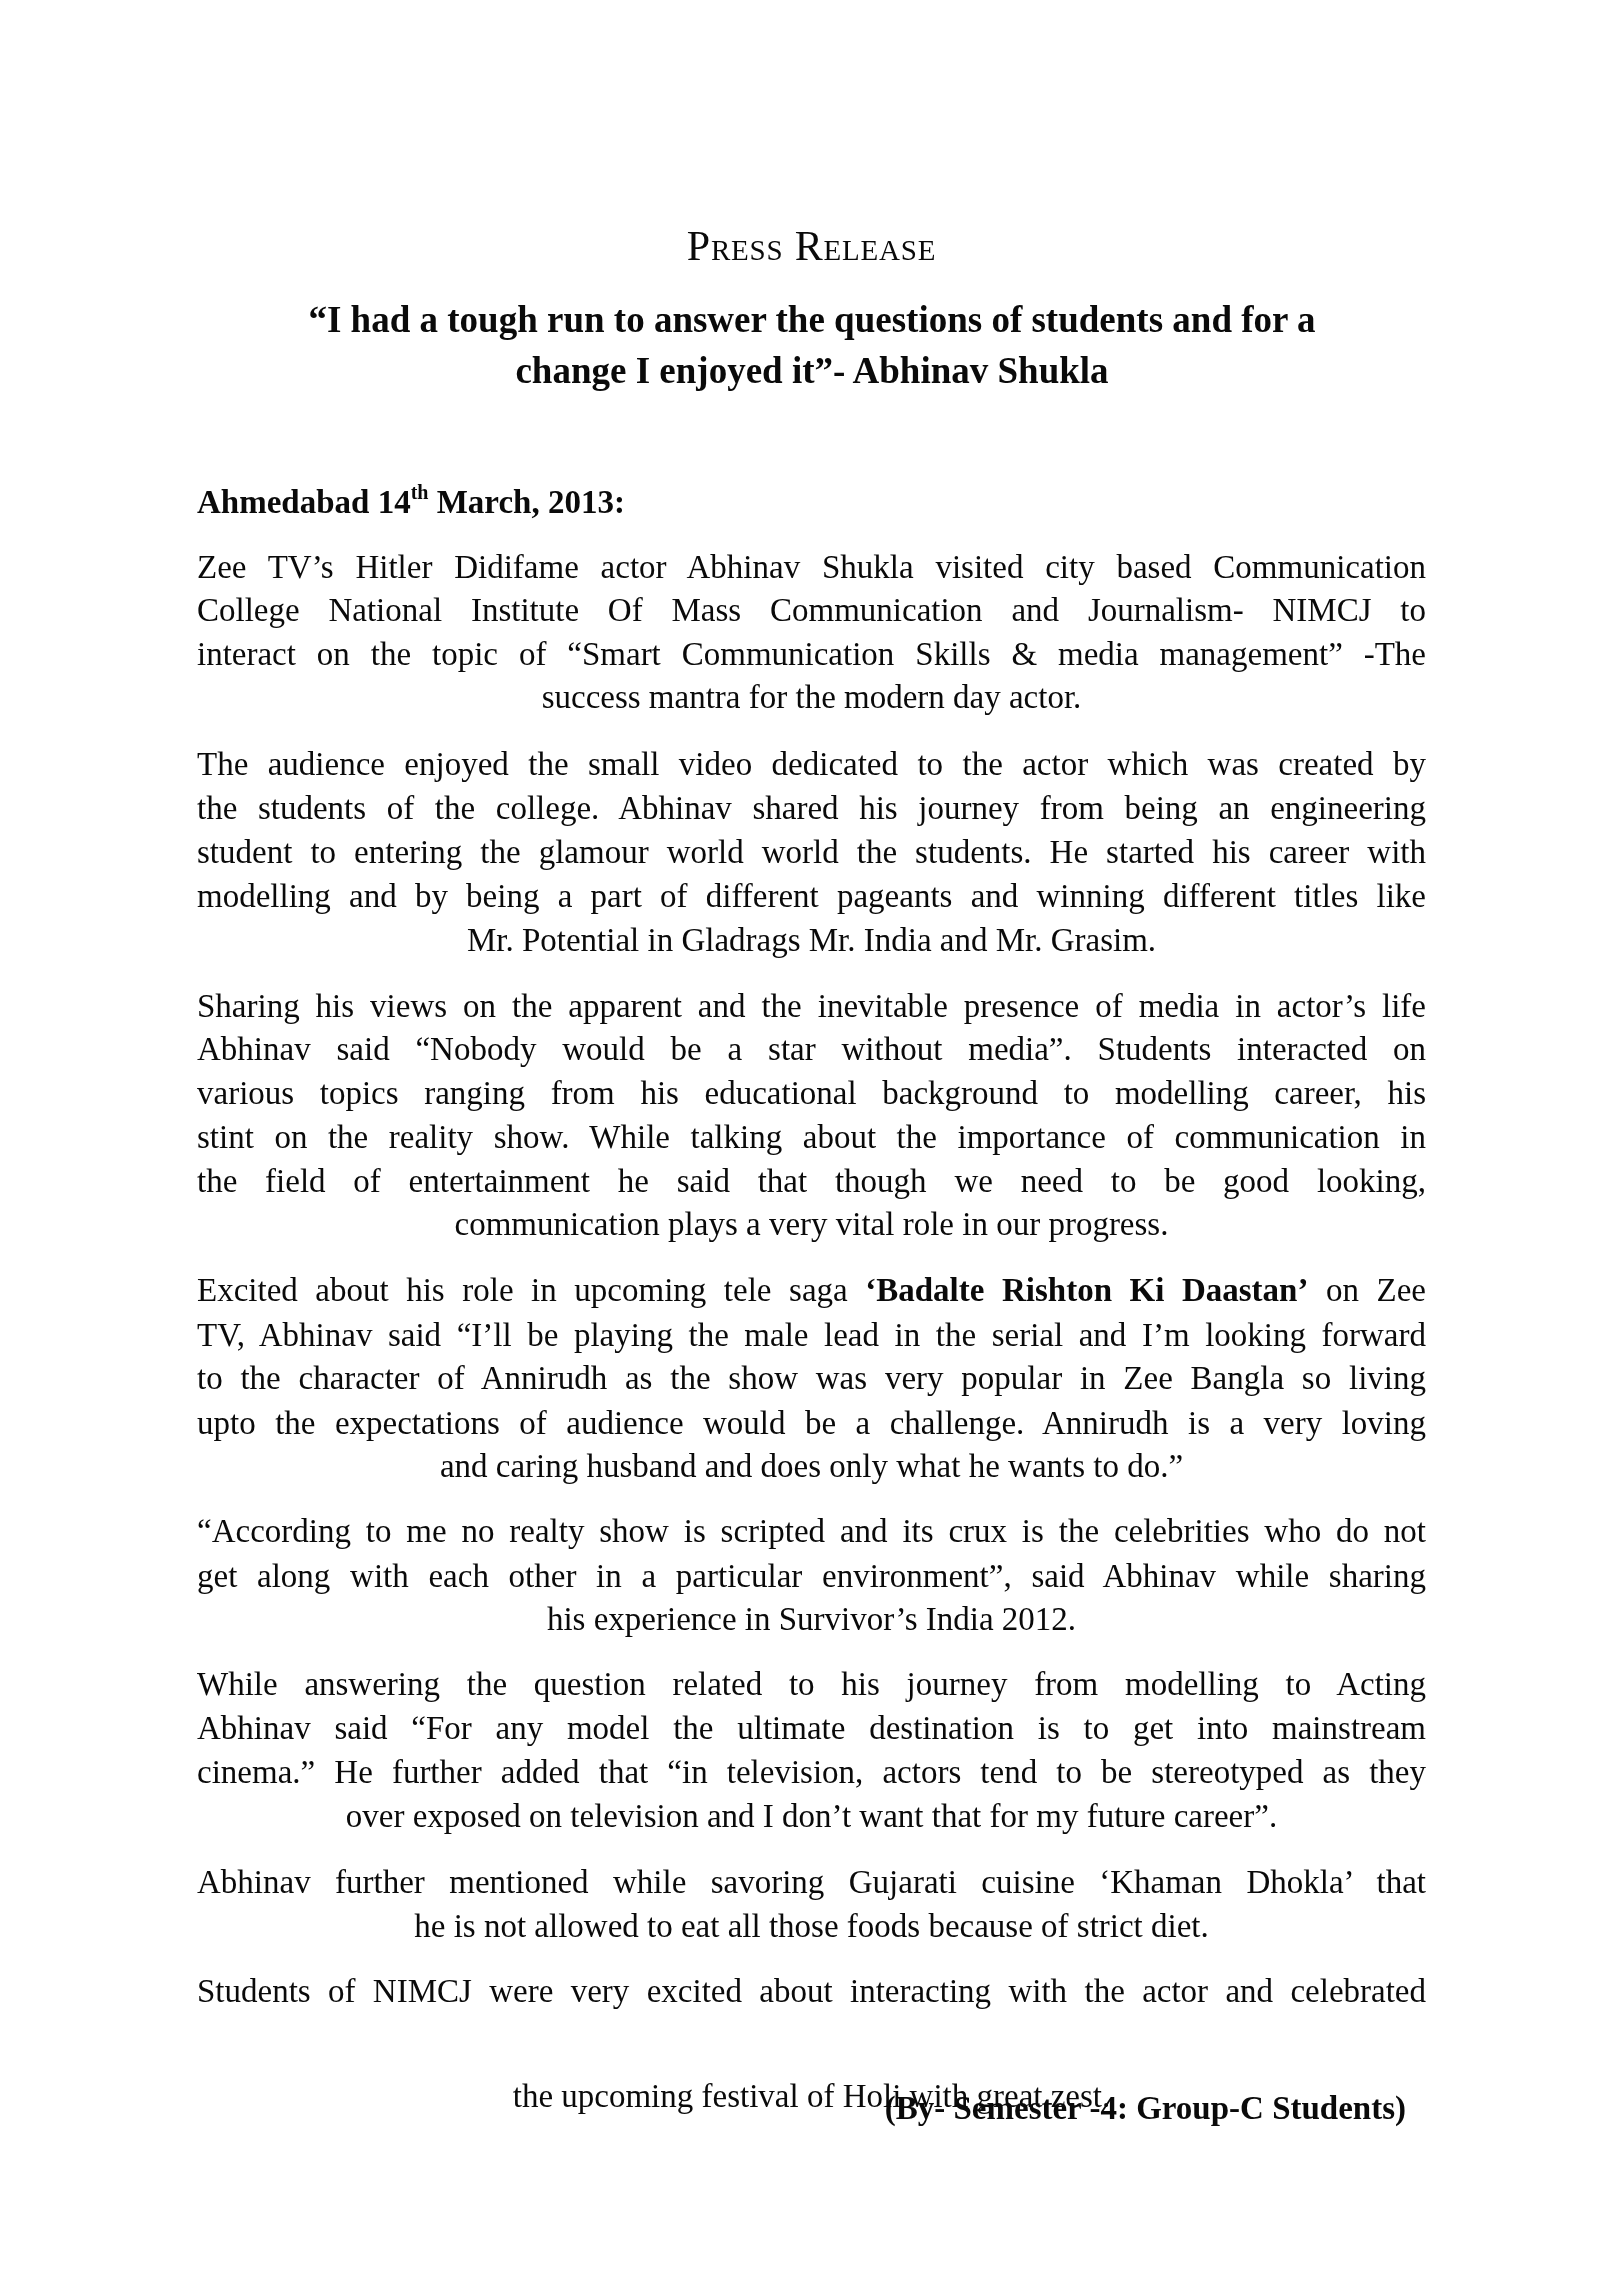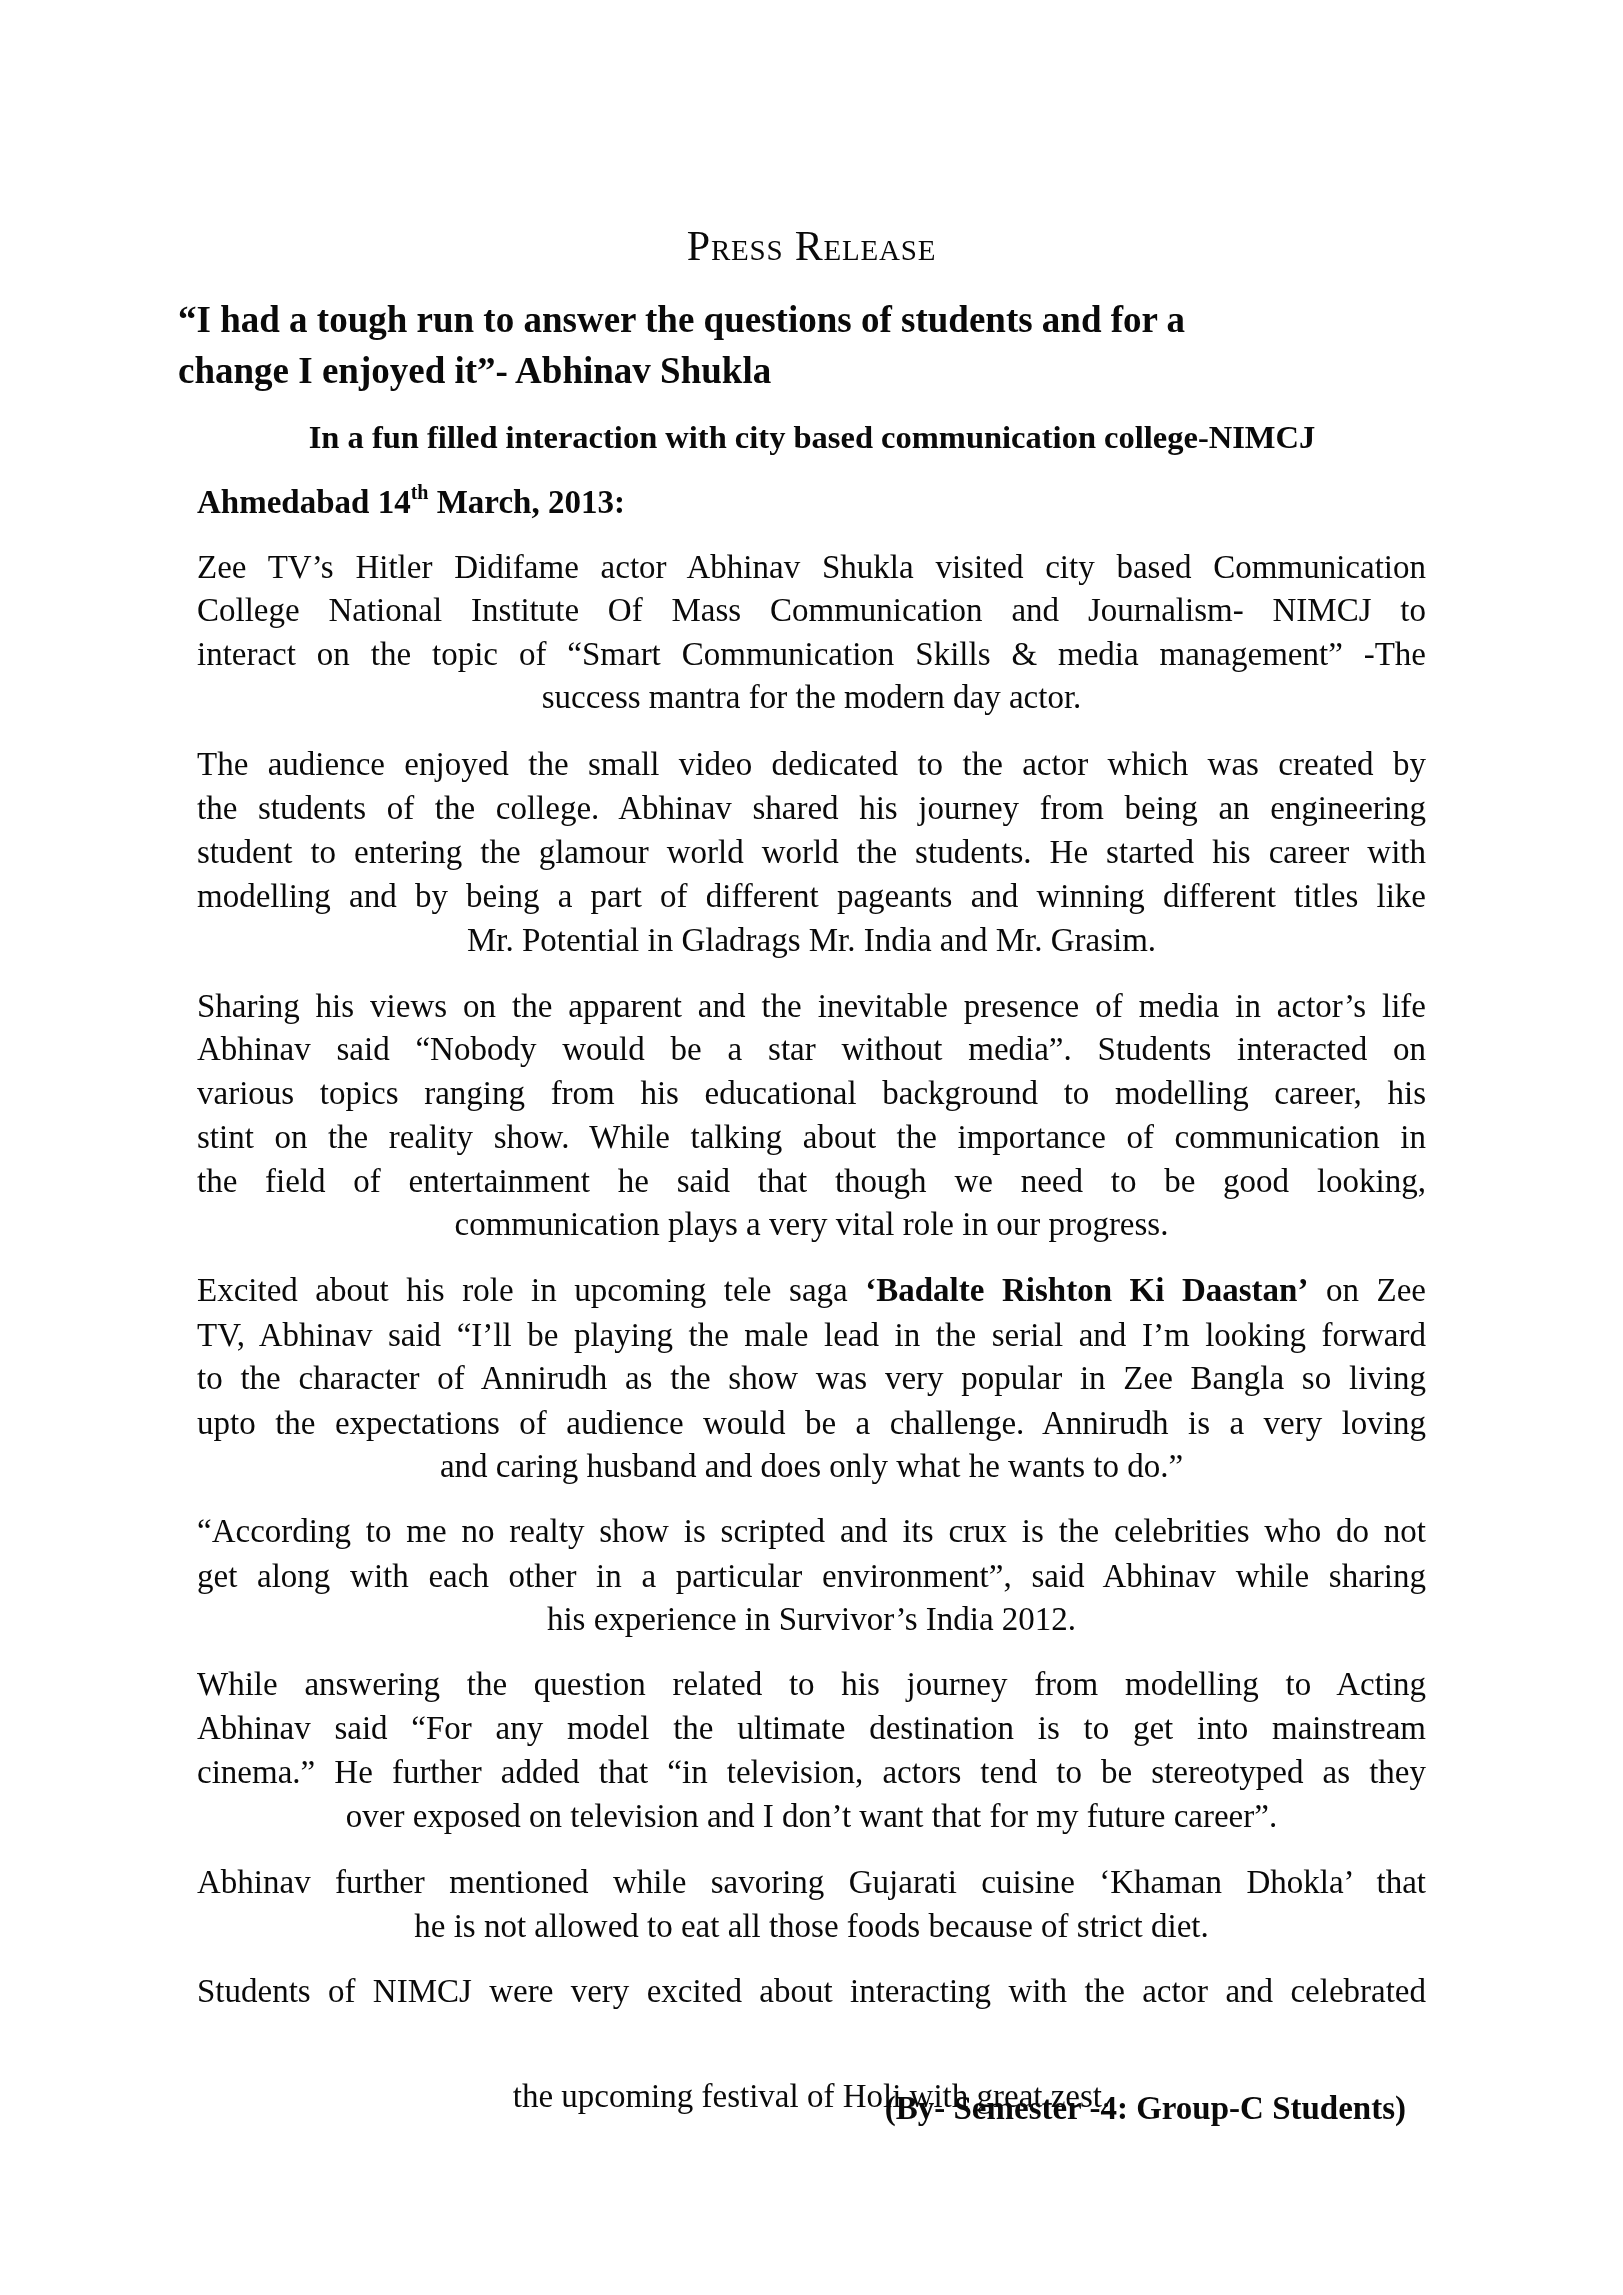--- a/index.html
+++ b/index.html
@@ -7,21 +7,21 @@
   .page { position: absolute; left: 0; top: 0; width: 1623px; height: 2295px; background: #ffffff; }
   .serif { font-family: "Liberation Serif", "DejaVu Serif", serif; margin-top: 44px; }
 
   .title {
     position: absolute; left: 0; width: 1623px; top: 134px;
     text-align: center; font-size: 42px; line-height: 48px;
     font-variant: small-caps; letter-spacing: 0.8px; color: #0a0a0a;
   }
   .headline {
     position: absolute; left: 178px; width: 1268px;
-    font-weight: bold; font-size: 37px; line-height: 51px; white-space: nowrap;
+    text-align: center; font-weight: bold; font-size: 37px; line-height: 51px; white-space: nowrap;
   }
   .subtitle {
     position: absolute; left: 178px; width: 1268px; top: 329px;
     text-align: center; font-weight: bold; font-size: 32.5px; line-height: 40px; white-space: nowrap;
   }
   .dateline {
     position: absolute; left: 197px; top: 392px;
     font-weight: bold; font-size: 33px; line-height: 44px; white-space: nowrap;
   }
   .dateline sup { font-size: 20px; line-height: 0; position: relative; top: -2.4px; vertical-align: super; font-family: Liberation Serif, serif; }
@@ -43,21 +43,20 @@
 </head>
 <body>
 
 <div class="page serif">
 
   <div class="title serif">Press Release</div>
 
   <div class="headline serif" style="top:206px">“I had a tough run to answer the questions of students and for a</div>
   <div class="headline serif" style="top:257px">change I enjoyed it”- Abhinav Shukla</div>
 
-  <div class="subtitle serif">In a fun filled interaction with city based communication college-NIMCJ</div>
 
   <div class="dateline serif"><span>Ahmedabad 14</span><sup>th</sup><span> March, 2013:</span></div>
 
   <div>
     <div class="ln j serif" style="top:457px"><span>Zee TV’s </span><span class="i">Hitler Didi</span><span>fame actor Abhinav Shukla visited city based Communication</span></div>
     <div class="ln j serif" style="top:500px">College National Institute Of Mass Communication and Journalism- NIMCJ to</div>
     <div class="ln j serif" style="top:544px">interact on the topic of “Smart Communication Skills &amp; media management” -The</div>
     <div class="ln l serif" style="top:587px">success mantra for the modern day actor.</div>
   </div>
 

